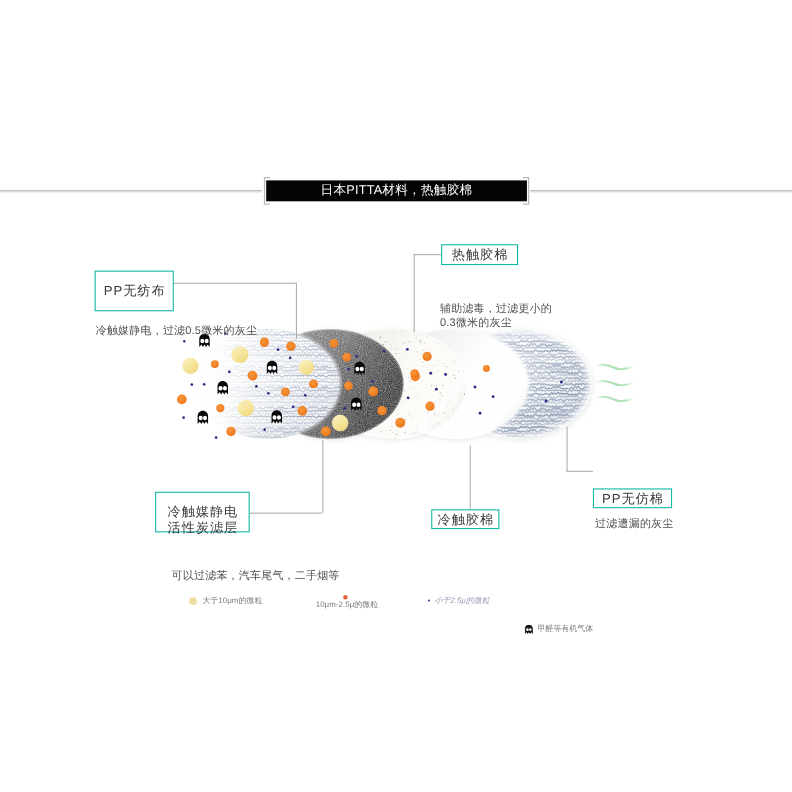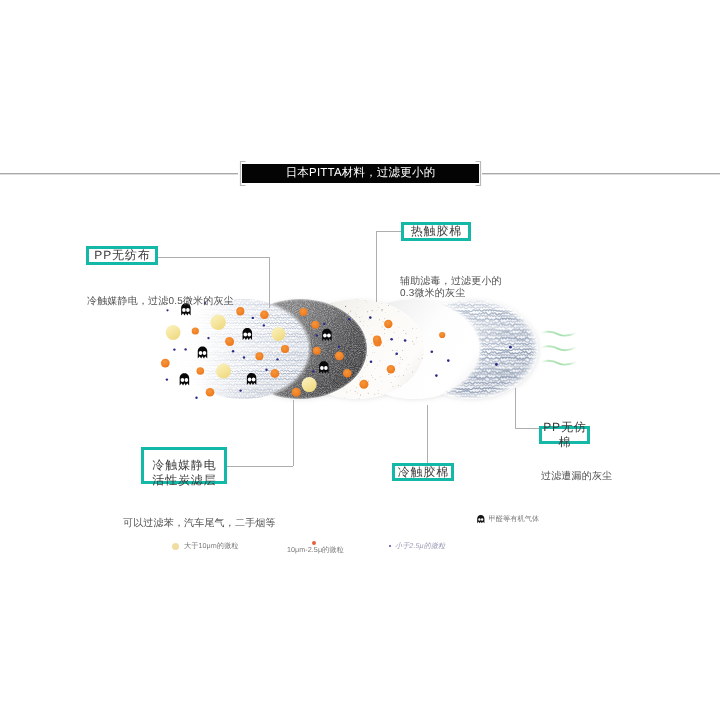--- a/index.html
+++ b/index.html
@@ -12,21 +12,21 @@
   .rule{position:absolute;height:2px;top:173px;
     background:linear-gradient(to bottom,#a8a8a8 0%,#a8a8a8 50%,#dedede 50%,#dedede 100%);}
   .rule.left{left:0;width:238px;}
   .rule.right{left:482px;width:238px;}
 
   #banner-svg{position:absolute;left:232px;top:156px;}
   .banner{position:absolute;left:242px;top:164px;width:237px;height:19px;background:#040404;
     color:#ffffff;font-size:11.5px;line-height:19px;text-align:center;letter-spacing:0.2px;z-index:3;}
 
   
-  .lbl-box{position:absolute;border:3px solid #14b8a6;box-sizing:border-box;background:transparent;
+  .lbl-box{position:absolute;border:1px solid #14b8a6;box-sizing:border-box;background:transparent;
     color:#3b3b3b;text-align:center;z-index:6;display:flex;align-items:center;justify-content:center;}
   .lbl-title{font-size:12px;letter-spacing:0.85px;white-space:pre-line;line-height:14.6px;display:block;padding-left:0.85px;}
   .lbl-desc{position:absolute;color:#4f4f4f;font-size:10px;line-height:12.2px;white-space:pre-line;z-index:6;letter-spacing:0.18px;margin-top:27px;}
 
   .conn{position:absolute;background:#aeaeae;z-index:2;}
   .conn.h{height:1.1px;}
   .conn.v{width:1.1px;}
 
   
   .legend-item{position:absolute;display:flex;align-items:center;}
@@ -613,70 +613,70 @@
         <circle cx="196.5" cy="397.8" r="1.20" fill="#2b2b87"></circle>
     </g>
   </svg>
 
   <div class="rule left"></div>
   <div class="rule right"></div>
   <svg id="banner-svg" width="260" height="36">
     <path d="M13.5,5.5 L8.5,5.5 L8.5,29.5 L13.5,29.5" fill="none" stroke="#b9b9b9" stroke-width="1.2"></path>
     <path d="M243.5,5.5 L248.5,5.5 L248.5,29.5 L243.5,29.5" fill="none" stroke="#b9b9b9" stroke-width="1.2"></path>
   </svg>
-  <div class="banner">日本PITTA材料，过滤更小的</div>
-
-  <div class="lbl-box" style="left:86px;top:246px;width:72px;height:19px;">
+  <div class="banner">日本PITTA材料，热触胶棉</div>
+
+  <div class="lbl-box" style="left:86px;top:246px;width:72px;height:37px;">
     <span class="lbl-title">PP无纺布</span>
   </div>
   <div class="lbl-desc" style="left:87px;top:269px;">冷触媒静电，过滤0.5微米的灰尘</div>
   <div class="conn h" style="left:158px;top:257px;width:111px;"></div>
   <div class="conn v" style="left:269px;top:257px;height:51px;"></div>
 
   <div class="lbl-box" style="left:401px;top:222px;width:70px;height:19px;">
     <span class="lbl-title">热触胶棉</span>
   </div>
   <div class="lbl-desc" style="left:400px;top:249px;">辅助滤毒，过滤更小的
 0.3微米的灰尘</div>
   <div class="conn h" style="left:376px;top:231px;width:25px;"></div>
   <div class="conn v" style="left:376px;top:231px;height:71px;"></div>
 
   <div class="lbl-box" style="left:141px;top:447px;width:86px;height:37px;">
     <span class="lbl-title" style="padding-top:15px;">冷触媒静电
 活性炭滤层</span>
   </div>
-  <div class="lbl-desc" style="left:123px;top:491px;">可以过滤苯，汽车尾气，二手烟等</div>
+  <div class="lbl-desc" style="left:156px;top:491px;">可以过滤苯，汽车尾气，二手烟等</div>
   <div class="conn h" style="left:227px;top:466px;width:66px;"></div>
   <div class="conn v" style="left:293px;top:400px;height:66px;"></div>
 
   <div class="lbl-box" style="left:392px;top:463px;width:62px;height:18px;">
     <span class="lbl-title">冷触胶棉</span>
   </div>
   <div class="conn v" style="left:427px;top:405px;height:58px;"></div>
 
-  <div class="lbl-box" style="left:539px;top:426px;width:51px;height:18px;">
+  <div class="lbl-box" style="left:539px;top:444px;width:72px;height:18px;">
     <span class="lbl-title">PP无仿棉</span>
   </div>
   <div class="lbl-desc" style="left:541px;top:443.5px;text-align:center;">过滤遭漏的灰尘</div>
   <div class="conn v" style="left:515px;top:388px;height:41px;"></div>
   <div class="conn h" style="left:515px;top:428px;width:24px;"></div>
 
   <div class="legend-item" style="left:172px;top:540.8px;">
     <span style="width:7px;height:7px;border-radius:50%;background:#f0dda2;display:inline-block;margin-right:5px;"></span>
     <span class="legend-text">大于10μm的微粒</span>
   </div>
   <div class="legend-item" style="left:287px;top:540.8px;flex-direction:column;">
     <span style="width:4.5px;height:4.5px;border-radius:50%;background:#e8603a;display:inline-block;margin:0 4px 0 1px;"></span>
     <span class="legend-text">10μm-2.5μ的微粒</span>
   </div>
   <div class="legend-item" style="left:388px;top:540.8px;">
     <span style="width:2.3px;height:2.3px;border-radius:50%;background:#4a4a9e;display:inline-block;margin:0 3.6px 0 1px;"></span>
     <span class="legend-text" style="color:#9a9ab5;font-style:italic;">小于2.5μ的微粒</span>
   </div>
-  <div class="legend-item" style="left:477px;top:514px;">
+  <div class="legend-item" style="left:477px;top:567px;">
     <span style="margin-right:4px;display:flex;">
       <svg width="7.6" height="8.4" viewBox="0 0 20 22" shape-rendering="geometricPrecision">
           <path d="M10 0C4.4 0 0.5 4.0 0.5 9.5V22l3.9-4.2L7.2 22l2.8-4.2L12.8 22l2.8-4.2L19.5 22V9.5C19.5 4.0 15.6 0 10 0z" fill="#141414"></path>
           <ellipse cx="6.5" cy="11.6" rx="3.0" ry="3.2" fill="#fff"></ellipse>
           <ellipse cx="13.5" cy="11.6" rx="3.0" ry="3.2" fill="#fff"></ellipse>
         </svg>
     </span>
     <span class="legend-text">甲醛等有机气体</span>
   </div>
 

